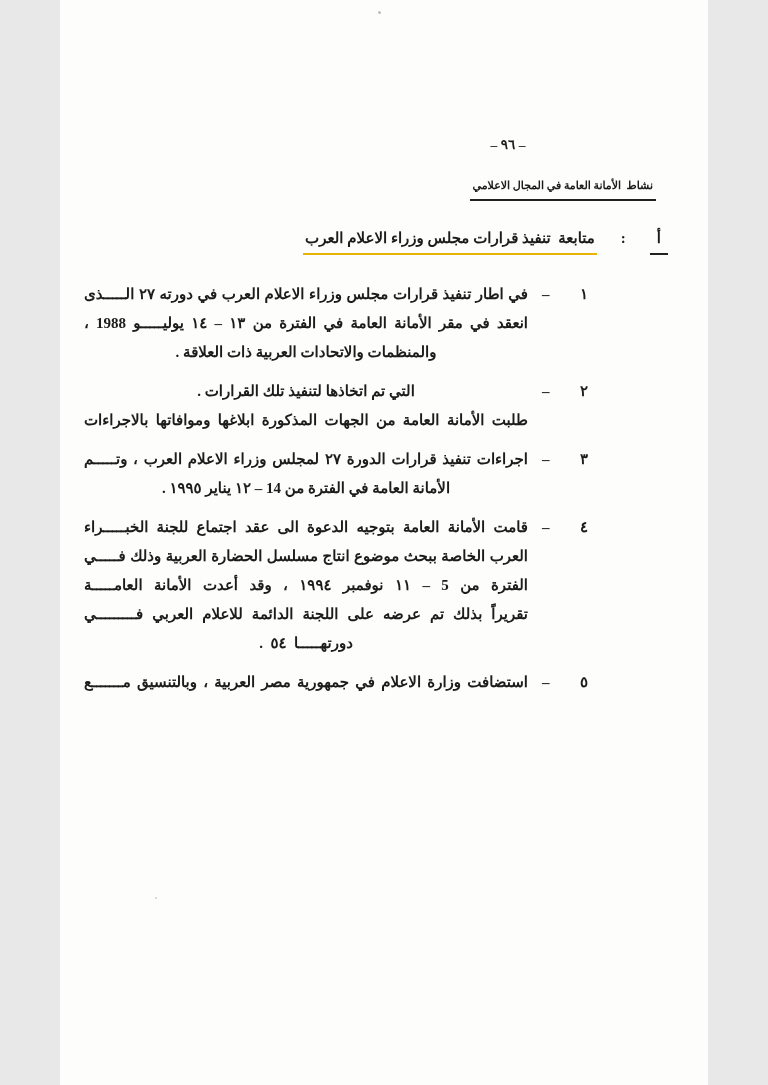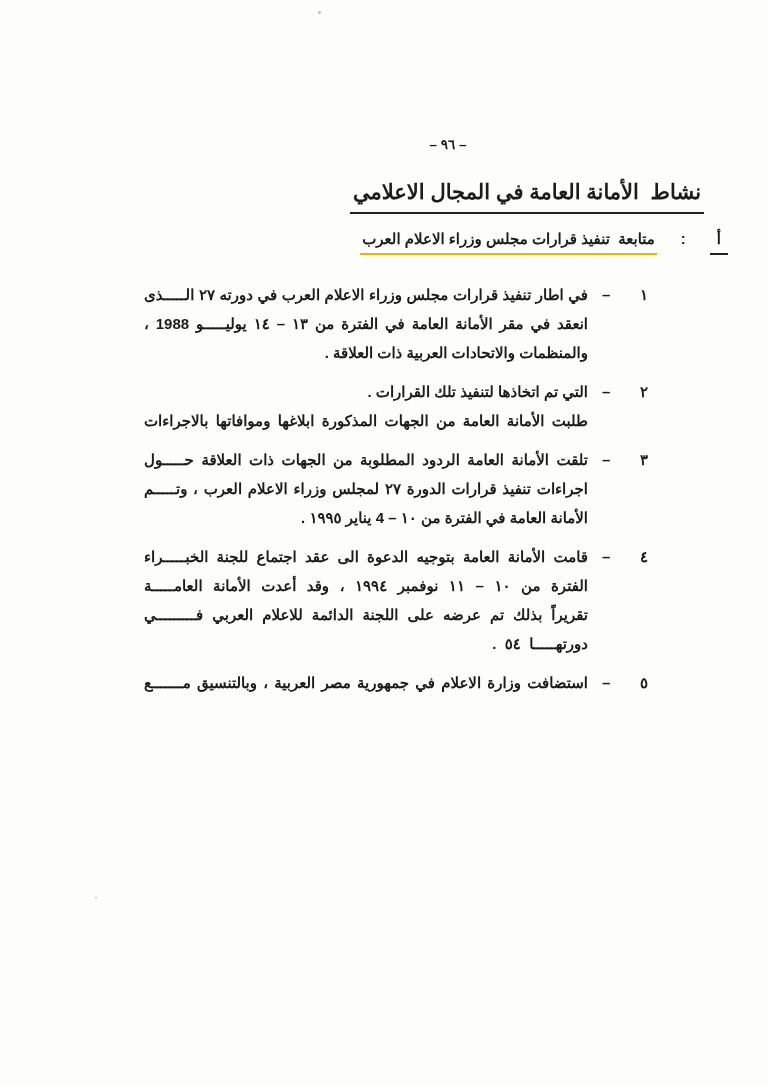--- a/index.html
+++ b/index.html
@@ -1,36 +1,36 @@
 <!DOCTYPE html>
 <html lang="ar" dir="rtl"><head>
 <meta charset="utf-8">
 <style>
   html,body{margin:0;padding:0;background:#e8e8e8;}
   .page{
     position:relative;
-    width:768px;height:1085px;
+    width:648px;height:1085px;
     margin:0 auto;
     background:#fdfdfb;
     direction:rtl;
-    font-family:Liberation Sans, sans-serif;
+    font-family:Liberation Serif, serif;
     font-weight:700;
     color:#1c1c1c;
     overflow:hidden;
   }
   .speck{position:absolute;background:#8a8a8a;border-radius:50%;}
   .s1{left:318px;top:11px;width:3px;height:3px;opacity:.55;}
   .s2{left:95px;top:897px;width:2px;height:2px;opacity:.4;}
   .pagenum{
     position:absolute;top:136px;left:402px;width:92px;
     text-align:center;font-size:13.5px;letter-spacing:1px;white-space:nowrap;
   }
   .heading{
-    position:absolute;top:178px;right:64px;
-    font-size:21px;line-height:1.35;white-space:nowrap;
+    position:absolute;top:178px;right:52px;
+    font-size:11px;line-height:1.35;white-space:nowrap;
     border-bottom:2.5px solid #222;
     padding:0 3px 6px 3px;
     text-align:center;
   }
   .section{
     position:absolute;top:229px;right:40px;
     display:flex;align-items:flex-start;
     font-size:15px;line-height:1.3;white-space:nowrap;
   }
   .section .alef{border-bottom:2.5px solid #222;padding:0 7px 4px 7px;}
@@ -44,21 +44,21 @@
     width:46px;flex-shrink:0;
     display:flex;justify-content:space-between;
     font-size:15px;line-height:29px;
   }
   .lines{flex:1;min-width:0;}
   .line{
     font-size:15px;line-height:29px;
     text-justify:inter-word;
   }
   .jl{text-align:justify;text-align-last:justify;}
-  .el{text-align:right;}
+  .el{text-align:center;}
 </style>
 </head>
 <body>
 
 <div class="page">
   <div class="speck s1"></div>
   <div class="speck s2"></div>
 
   <div class="pagenum">– ٩٦ –</div>
 
@@ -94,34 +94,34 @@
         <div class="line jl">طلبت الأمانة العامة من الجهات المذكورة ابلاغها وموافاتها بالاجراءات</div>
       </div>
     </div>
 
     <div class="item">
       <div class="marker">
         <span class="num">٣</span>
         <span class="dash">–</span>
       </div>
       <div class="lines">
-        <div class="line jl">تلقت الأمانة العامة الردود المطلوبة من الجهات ذات العلاقة حـــــول</div>
         <div class="line jl">اجراءات تنفيذ قرارات الدورة ٢٧ لمجلس وزراء الاعلام العرب ، وتـــــم</div>
-        <div class="line el">الأمانة العامة في الفترة من ١٠ – 4 يناير ١٩٩٥ .</div>
+        <div class="line el">الأمانة العامة في الفترة من 14 – ١٢ يناير ١٩٩٥ .</div>
       </div>
     </div>
 
     <div class="item">
       <div class="marker">
         <span class="num">٤</span>
         <span class="dash">–</span>
       </div>
       <div class="lines">
         <div class="line jl">قامت الأمانة العامة بتوجيه الدعوة الى عقد اجتماع للجنة الخبـــــراء</div>
-        <div class="line jl">الفترة من ١٠ – ١١ نوفمبر ١٩٩٤ ، وقد أعدت الأمانة العامـــــة</div>
+        <div class="line jl">العرب الخاصة ببحث موضوع انتاج مسلسل الحضارة العربية وذلك فـــــي</div>
+        <div class="line jl">الفترة من 5 – ١١ نوفمبر ١٩٩٤ ، وقد أعدت الأمانة العامـــــة</div>
         <div class="line jl">تقريراً بذلك تم عرضه على اللجنة الدائمة للاعلام العربي فـــــــــي</div>
         <div class="line el">دورتهـــــا &nbsp;٥٤ &nbsp;.</div>
       </div>
     </div>
 
     <div class="item">
       <div class="marker">
         <span class="num">٥</span>
         <span class="dash">–</span>
       </div>

